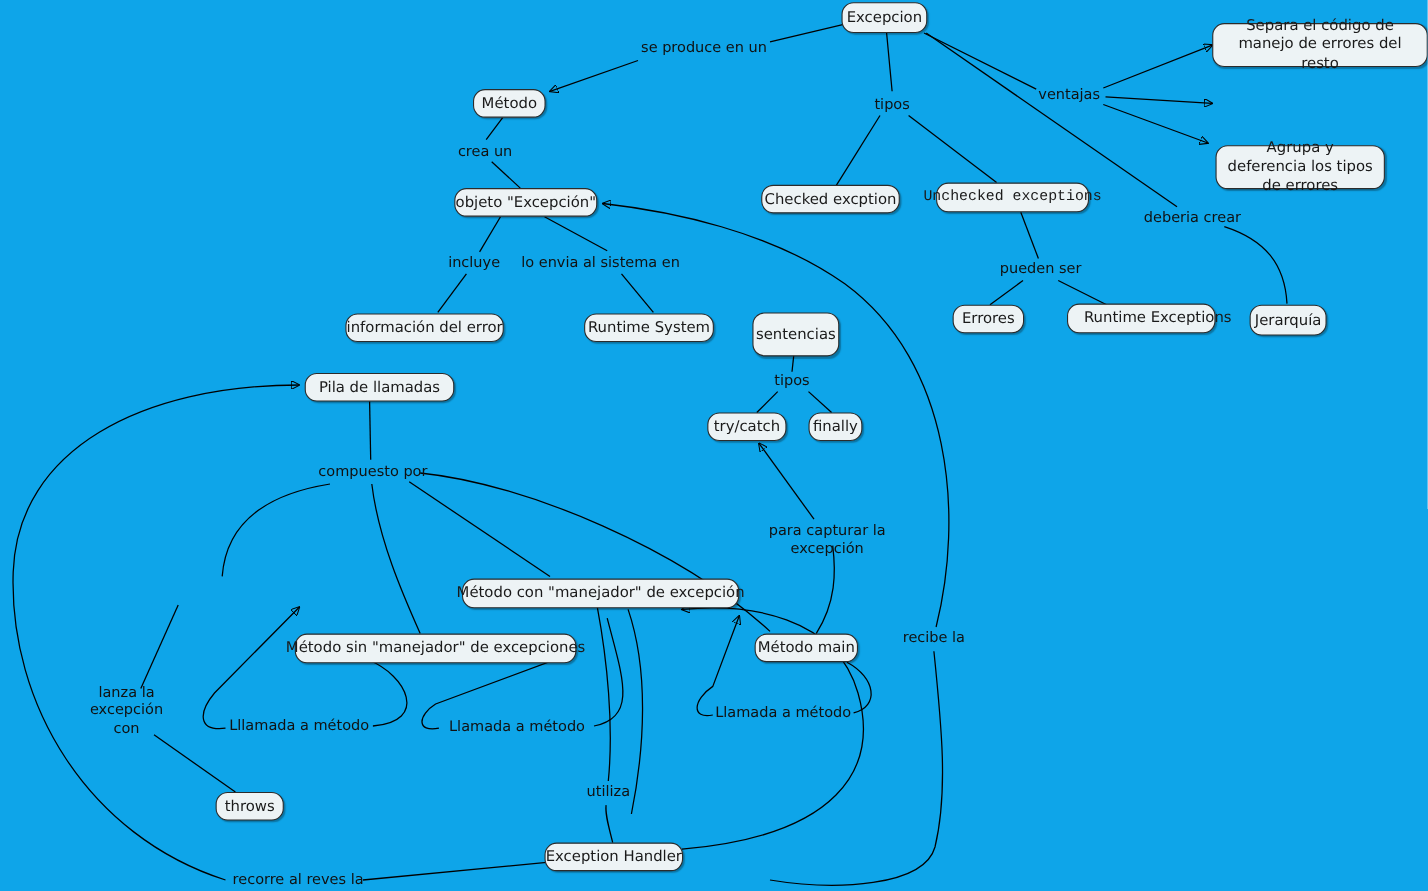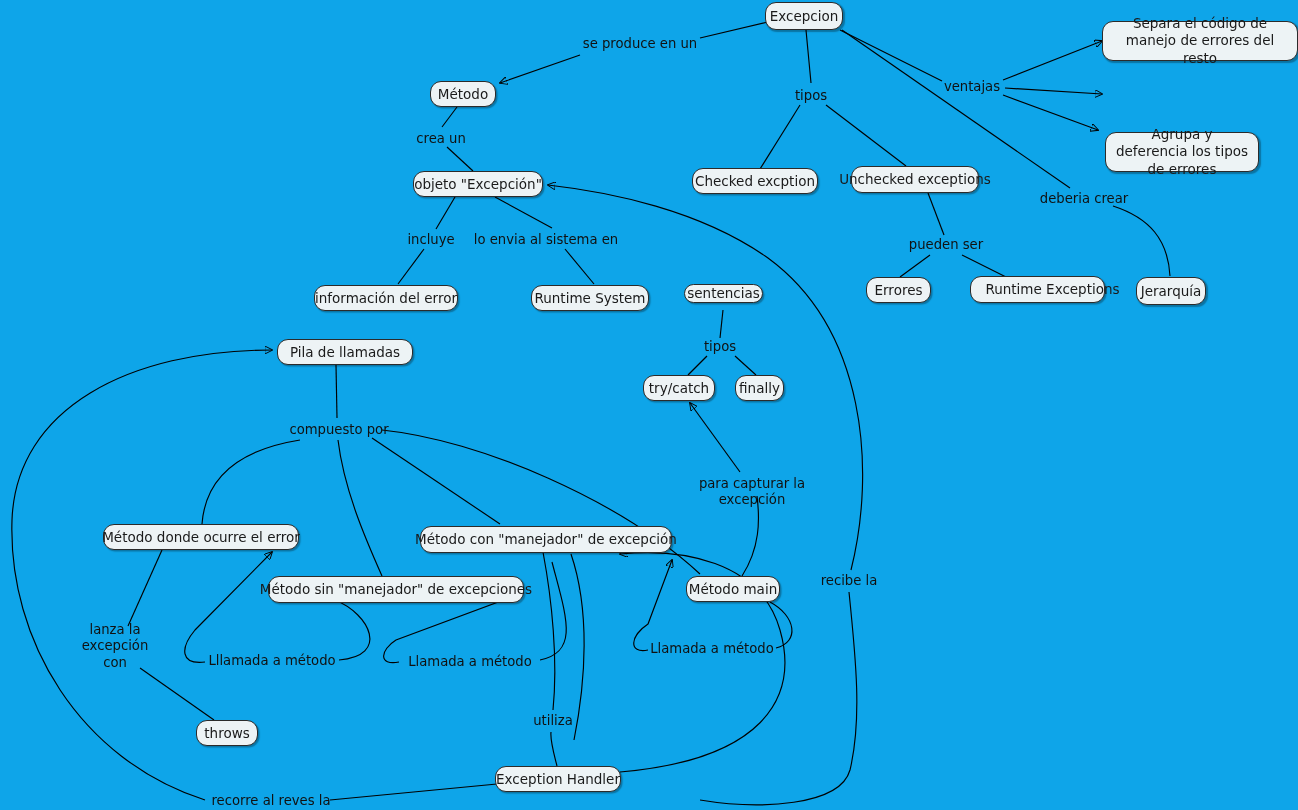--- a/index.html
+++ b/index.html
@@ -171,21 +171,21 @@
   </div>
 
   <div class="node" style="left:531px; top:285px; width:118px; height:26px;">
     <span>Runtime System</span>
   </div>
 
   <div class="node" style="left:692px; top:168px; width:126px; height:26px;">
     <span>Checked excption</span>
   </div>
 
-  <div class="node" style="left:851px; top:166px; width:128px; height:27px;">
+  <div class="node" style="left:851px; top:166px; width:139px; height:27px;font-family:Liberation Mono, monospace;">
     <span>Unchecked exceptions</span>
   </div>
 
   <div class="node" style="left:866px; top:277px; width:65px; height:26px;">
     <span>Errores</span>
   </div>
 
   <div class="node" style="left:970px; top:276px; width:135px; height:27px;padding-left:39px;">
     <span>Runtime Exceptions</span>
   </div>
@@ -196,39 +196,36 @@
 
   <div class="node multiline" style="left:1102px; top:21px; width:196px; height:40px;">
     <span>Separa el código de manejo de errores del resto</span>
   </div>
 
 
   <div class="node multiline" style="left:1105px; top:132px; width:154px; height:40px;">
     <span>Agrupa y deferencia los tipos de errores</span>
   </div>
 
-  <div class="node" style="left:684px; top:284px; width:79px; height:19px;">
+  <div class="node" style="left:684px; top:284px; width:79px; height:40px;">
     <span>sentencias</span>
   </div>
 
   <div class="node" style="left:643px; top:375px; width:72px; height:26px;">
     <span>try/catch</span>
   </div>
 
   <div class="node" style="left:735px; top:375px; width:49px; height:26px;">
     <span>finally</span>
   </div>
 
   <div class="node" style="left:277px; top:339px; width:136px; height:26px;">
     <span>Pila de llamadas</span>
   </div>
 
-  <div class="node" style="left:103px; top:524px; width:196px; height:26px;">
-    <span>Método donde ocurre el error</span>
-  </div>
 
   <div class="node" style="left:268px; top:576px; width:256px; height:27px;">
     <span>Método sin "manejador" de excepciones</span>
   </div>
 
   <div class="node" style="left:420px; top:526px; width:252px; height:27px;">
     <span>Método con "manejador" de excepción</span>
   </div>
 
   <div class="node" style="left:686px; top:576px; width:94px; height:26px;">

